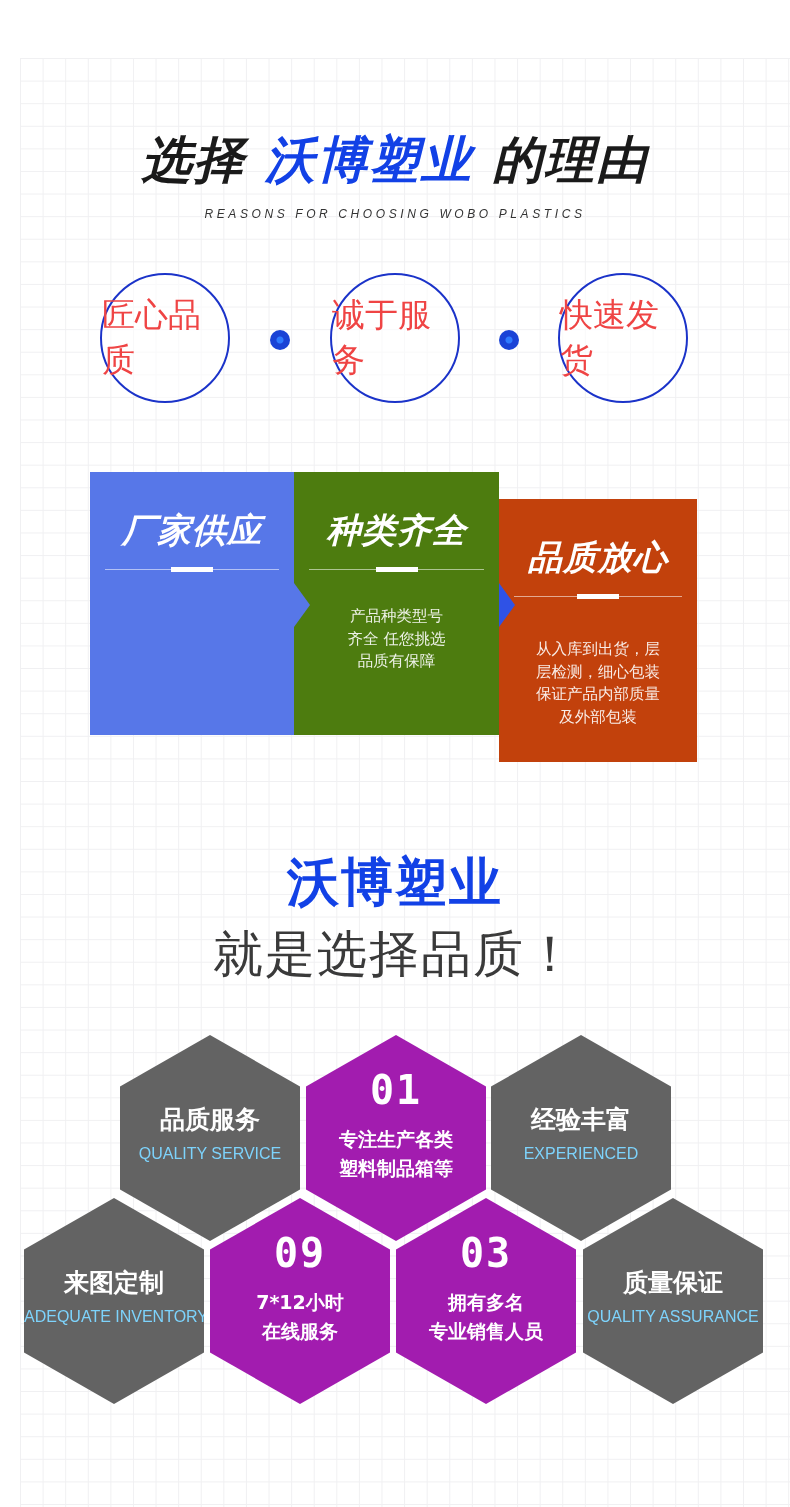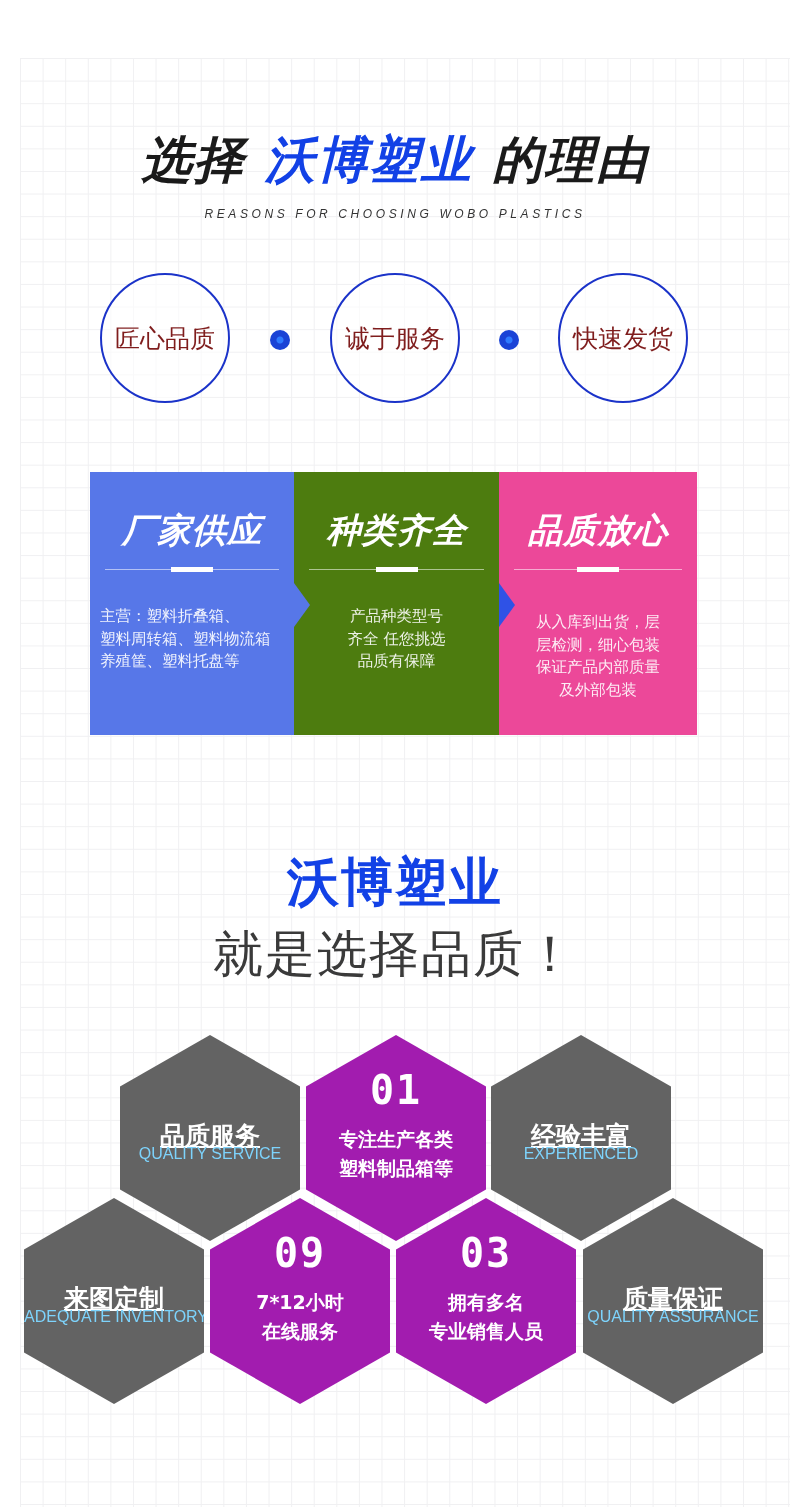--- a/index.html
+++ b/index.html
@@ -27,21 +27,21 @@
   .subtitle {
     position: absolute; top: 207px; left: 0; width: 790px; text-align: center;
     font-family: "Liberation Sans", sans-serif; font-style: italic;
     font-size: 12px; letter-spacing: 3.6px; color: #333;
   }
 
   
   .circle {
     position: absolute; width: 130px; height: 130px; border-radius: 50%;
     border: 2px solid #1b33c9; display: flex; align-items: center; justify-content: center;
-    font-size: 25px; color: #7f1d1d; background: rgba(255,255,255,0.6);
+    font-size: 33px; color: #ef4444; background: rgba(255,255,255,0.6);
   }
   .dot {
     position: absolute; width: 20px; height: 20px; border-radius: 50%;
     background: radial-gradient(circle, #2f7bff 0 3px, #1a43d6 4px 10px);
   }
 
   
   .panel {
     position: absolute; top: 472px; height: 263px; color: #fff; text-align: center;
   }
@@ -79,21 +79,21 @@
   }
 
   
   .hex {
     position: absolute; width: 180px; height: 206px;
     clip-path: polygon(50% 0, 100% 25%, 100% 75%, 50% 100%, 0 75%, 0 25%);
     color: #fff; text-align: center;
   }
   .hex.gray { background: #636363; }
   .hex.blue { background: #a21caf; }
-  .hex .hname { position: absolute; top: 84px; left: 0; width: 100%; font-size: 25px; font-weight: bold; text-decoration: underline; }
+  .hex .hname { position: absolute; top: 68px; left: 0; width: 100%; font-size: 25px; font-weight: bold; }
   .hex .hsub { position: absolute; top: 110px; left: 0; width: 100%; font-family: "Liberation Sans", sans-serif; font-size: 16px; color: #7dd3fc; white-space: nowrap; }
   .hex .hnum { position: absolute; top: 32px; left: 0; width: 100%; font-size: 40px; font-weight: bold; font-family: "DejaVu Sans Mono", monospace; letter-spacing: 2px; }
   .hex .hdesc { position: absolute; top: 90px; left: 0; width: 100%; font-size: 19px; line-height: 29px; font-weight: bold; }
 </style>
 </head>
 <body>
 
 <div class="grid-bg"></div>
 
 <div class="title">
@@ -112,37 +112,32 @@
 </div>
 <div class="dot" style="left:499px; top:330px;"></div>
 <div class="circle" style="left:558px; top:273px;">
   <span>快速发货</span>
 </div>
 
 <div class="panel" style="left:90px; width:204px; background:#5777e8;">
   <div class="ptitle">厂家供应</div>
   <div class="rule"></div>
   <div class="rule-bold"></div>
-  <div class="pbody left">
-    <div>主营：塑料折叠箱、</div>
-    <div>塑料周转箱、塑料物流箱</div>
-    <div>养殖筐、塑料托盘等</div>
-  </div>
 </div>
 <div class="panel" style="left:294px; width:205px; background:#4d7c0f;">
   <div class="ptitle">种类齐全</div>
   <div class="rule"></div>
   <div class="rule-bold"></div>
   <div class="pbody">
     <div>产品种类型号</div>
     <div>齐全 任您挑选</div>
     <div>品质有保障</div>
   </div>
 </div>
-<div class="panel" style="left:499px; width:198px; background:#ec4899;">
+<div class="panel" style="left:499px; width:198px; background:#c2410c;margin-top:27px;">
   <div class="ptitle">品质放心</div>
   <div class="rule"></div>
   <div class="rule-bold"></div>
   <div class="pbody" style="top:139px;">
     <div>从入库到出货，层</div>
     <div>层检测，细心包装</div>
     <div>保证产品内部质量</div>
     <div>及外部包装</div>
   </div>
 </div>

